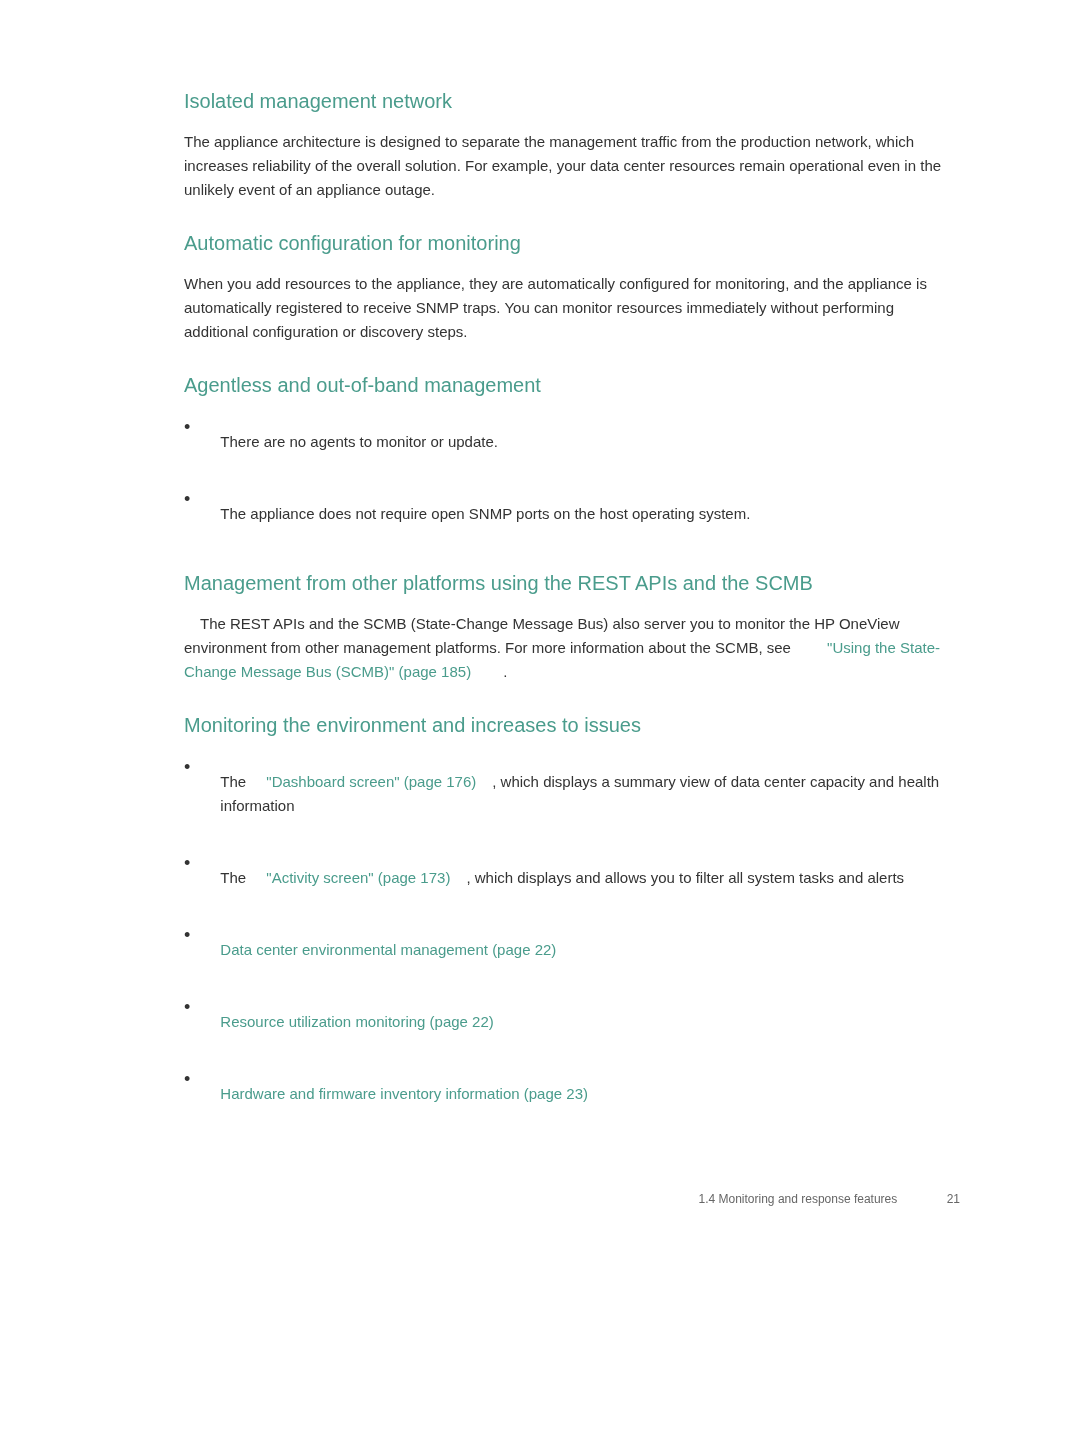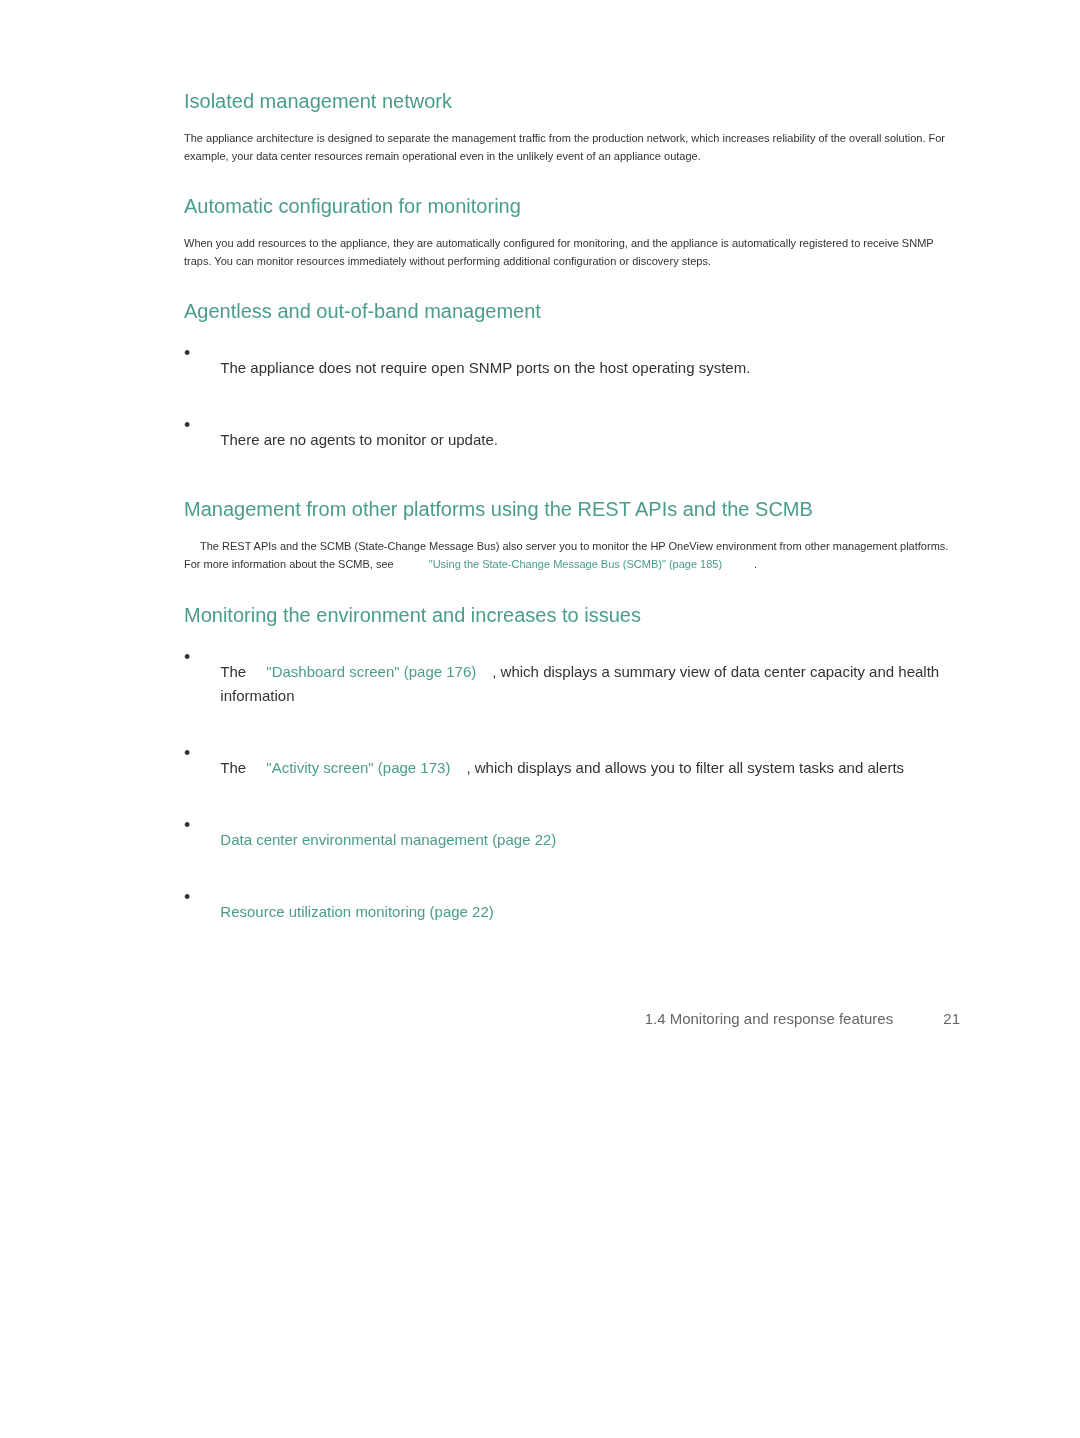--- a/index.html
+++ b/index.html
@@ -29,21 +29,21 @@
 
     .section-heading {
       font-size: 20px;
       color: #4a9c8c;
       font-weight: normal;
       margin-bottom: 10px;
       line-height: 1.3;
     }
 
     .section-body {
-      font-size: 11px;
+      font-size: 15px;
       color: #333;
       line-height: 1.6;
       margin-bottom: 8px;
     }
 
     .bullet-list {
       list-style: none;
       padding: 0;
       margin: 10px 0 0 0;
     }
@@ -66,21 +66,21 @@
       flex-shrink: 0;
     }
 
     .link {
       color: #4a9c8c;
       text-decoration: none;
     }
 
     .footer {
       text-align: right;
-      font-size: 15px;
+      font-size: 12px;
       color: #666;
       margin-top: 60px;
       padding-top: 10px;
     }
   </style>
 </head>
 <body>
 
 <div class="page">
 
@@ -91,24 +91,24 @@
 
   <div class="section">
     <h2 class="section-heading">Automatic configuration for monitoring</h2>
     <p class="section-body">When you add resources to the appliance, they are automatically configured for monitoring, and the appliance is automatically registered to receive SNMP traps. You can monitor resources immediately without performing additional configuration or discovery steps.</p>
   </div>
 
   <div class="section">
     <h2 class="section-heading">Agentless and out-of-band management</h2>
     <ul class="bullet-list">
       <li>
-          <span>The appliance does not require open SNMP ports on the host operating system.</span>
+          <span>There are no agents to monitor or update.</span>
         </li>
       <li>
-          <span>There are no agents to monitor or update.</span>
+          <span>The appliance does not require open SNMP ports on the host operating system.</span>
         </li>
     </ul>
   </div>
 
   <div class="section">
     <h2 class="section-heading">Management from other platforms using the REST APIs and the SCMB</h2>
     <p class="section-body">
       <span>The REST APIs and the SCMB (State-Change Message Bus) also server you to monitor the HP OneView environment from other management platforms. For more information about the SCMB, see </span><a class="link" href="#">"Using the State-Change Message Bus (SCMB)" (page 185)</a><span>.</span>
     </p>
   </div>
@@ -121,20 +121,23 @@
       </li>
       <li>
         <span>The <a class="link" href="#">"Activity screen" (page 173)</a>, which displays and allows you to filter all system tasks and alerts</span>
       </li>
       <li>
         <a class="link" href="#">Data center environmental management (page 22)</a>
       </li>
       <li>
         <a class="link" href="#">Resource utilization monitoring (page 22)</a>
       </li>
+      <li>
+        <a class="link" href="#">Hardware and firmware inventory information (page 23)</a>
+      </li>
     </ul>
   </div>
 
   <div class="footer">
     <span>1.4 Monitoring and response features</span>
     <span style="margin-left: 30px;">21</span>
   </div>
 
 </div>
 

